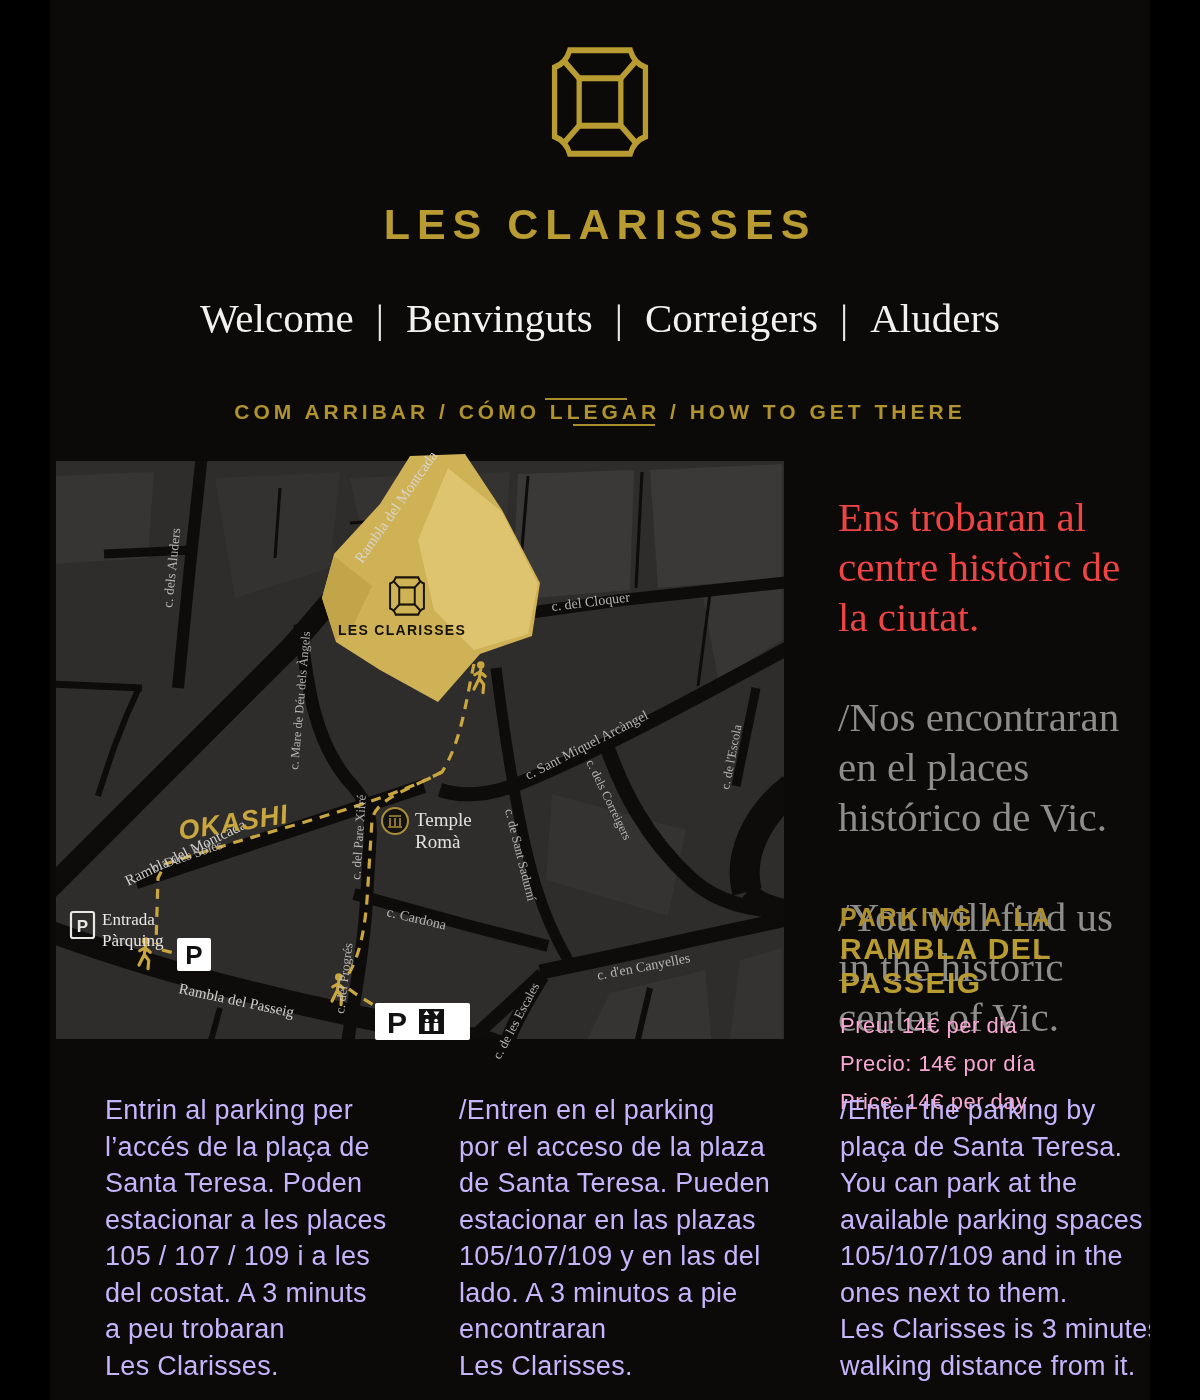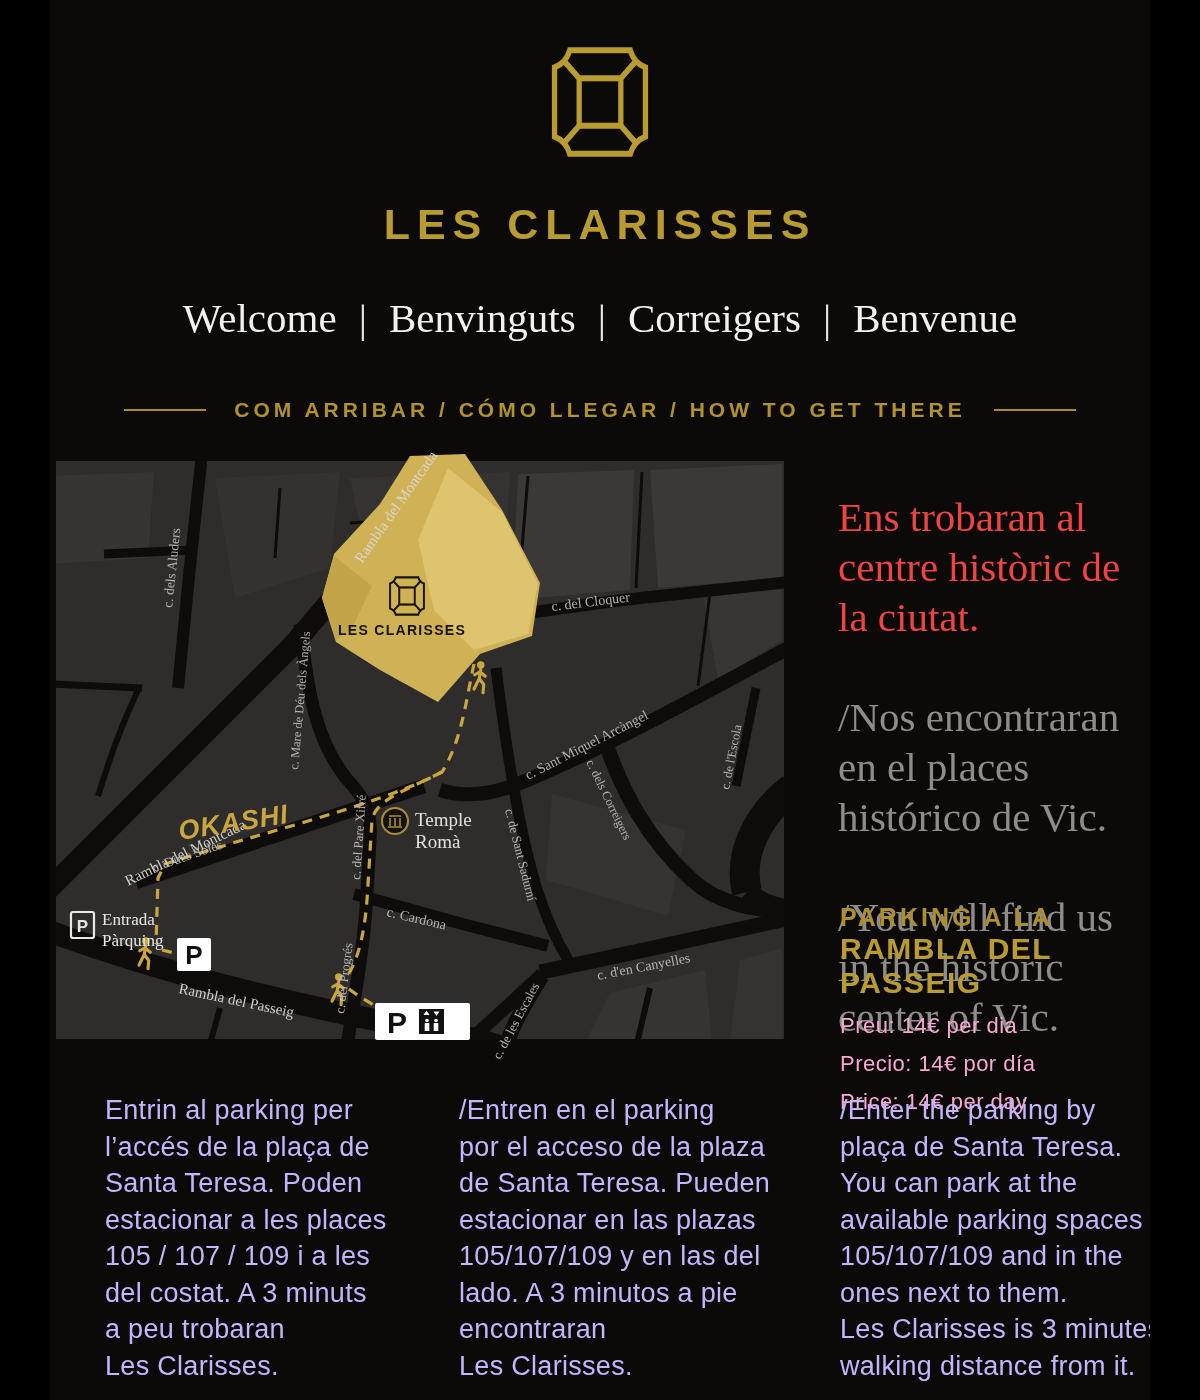--- a/index.html
+++ b/index.html
@@ -14,21 +14,21 @@
   .brand-title{
     left:0;right:0;top:200px;text-align:center;
     color:#b89b31;font-size:43px;font-weight:bold;letter-spacing:7px;
   }
   .welcome{
     left:0;right:0;top:294px;text-align:center;
     font-family:"Liberation Serif",serif;color:#f1f1ef;font-size:41px;
   }
   .welcome .sep{margin:0 22px;font-weight:400;color:#e8e8e6;}
   .divider{
-    left:0;right:0;top:398px;display:flex;align-items:center;justify-content:center;
+    left:0;right:0;top:398px;display:flex;align-items:center;justify-content:center;flex-direction:column;
   }
   .divider .line{width:82px;height:2px;background:#a98d2d;}
   .divider .line.left{margin-right:28px;}
   .divider .line.right{margin-left:28px;}
   .divider .txt{
     color:#b0922e;font-size:21px;font-weight:bold;letter-spacing:4px;
   }
   
   .map-wrap{left:0;top:448px;width:740px;height:625px;}
   
@@ -80,21 +80,21 @@
       </defs>
       <g transform="scale(1,1.14)" style="color:#b89b31">
           <use href="#emblem"></use>
         </g>
     </svg>
   </div>
 
   <div class="abs brand-title">LES CLARISSES</div>
 
   <div class="abs welcome">
-    <span>Welcome</span><span class="sep">|</span><span>Benvinguts</span><span class="sep">|</span><span>Correigers</span><span class="sep">|</span><span>Benvenue</span>
+    <span>Welcome</span><span class="sep">|</span><span>Benvinguts</span><span class="sep">|</span><span>Correigers</span><span class="sep">|</span><span>Aluders</span>
   </div>
 
   <div class="abs divider">
     <div class="line left"></div>
     <div class="txt">COM ARRIBAR / CÓMO LLEGAR / HOW TO GET THERE</div>
     <div class="line right"></div>
   </div>
 
   <div class="abs map-wrap">
     <svg width="740" height="625" viewBox="0 0 740 625">

